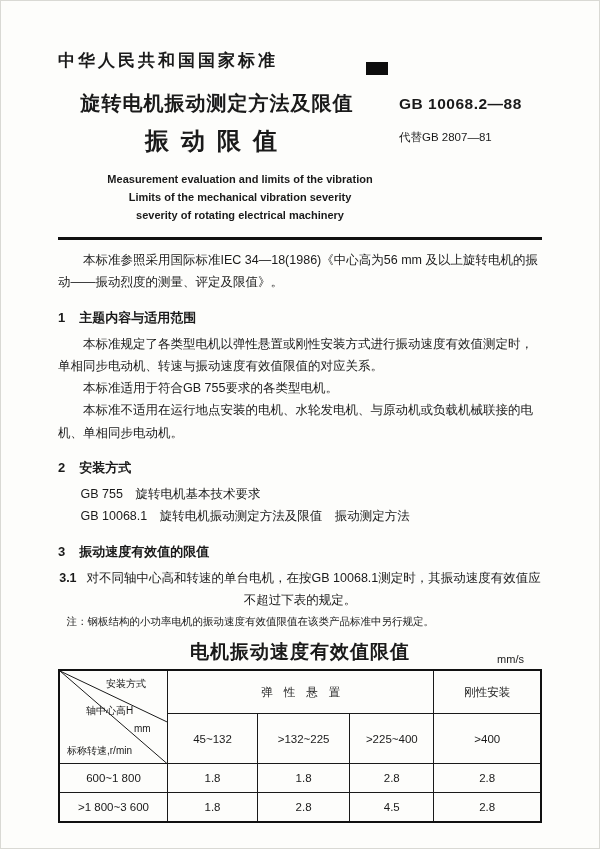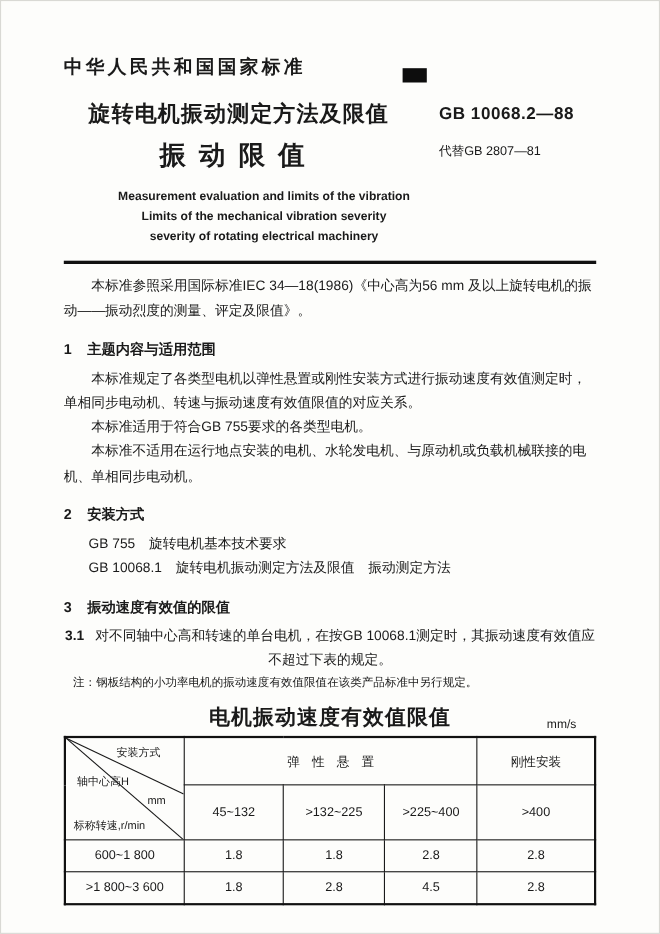--- a/index.html
+++ b/index.html
@@ -132,21 +132,21 @@
     stroke: #1a1a1a;
     stroke-width: 1;
     vector-effect: non-scaling-stroke;
   }
   .corner-cell span {
     position: absolute;
     font-size: 10px;
     white-space: nowrap;
   }
   .c-top { top: 6px; left: 43%; }
-  .c-mid1 { top: 33px; left: 10px; }
+  .c-mid1 { top: 33px; left: 26px; }
   .c-mid2 { top: 52px; left: 74px; font-size: 9.5px; }
   .c-bot { bottom: 5px; left: 7px; font-size: 10px; }
 
   
   .footer {
     margin-top: 44px;
     display: flex;
     justify-content: space-between;
     align-items: baseline;
   }

